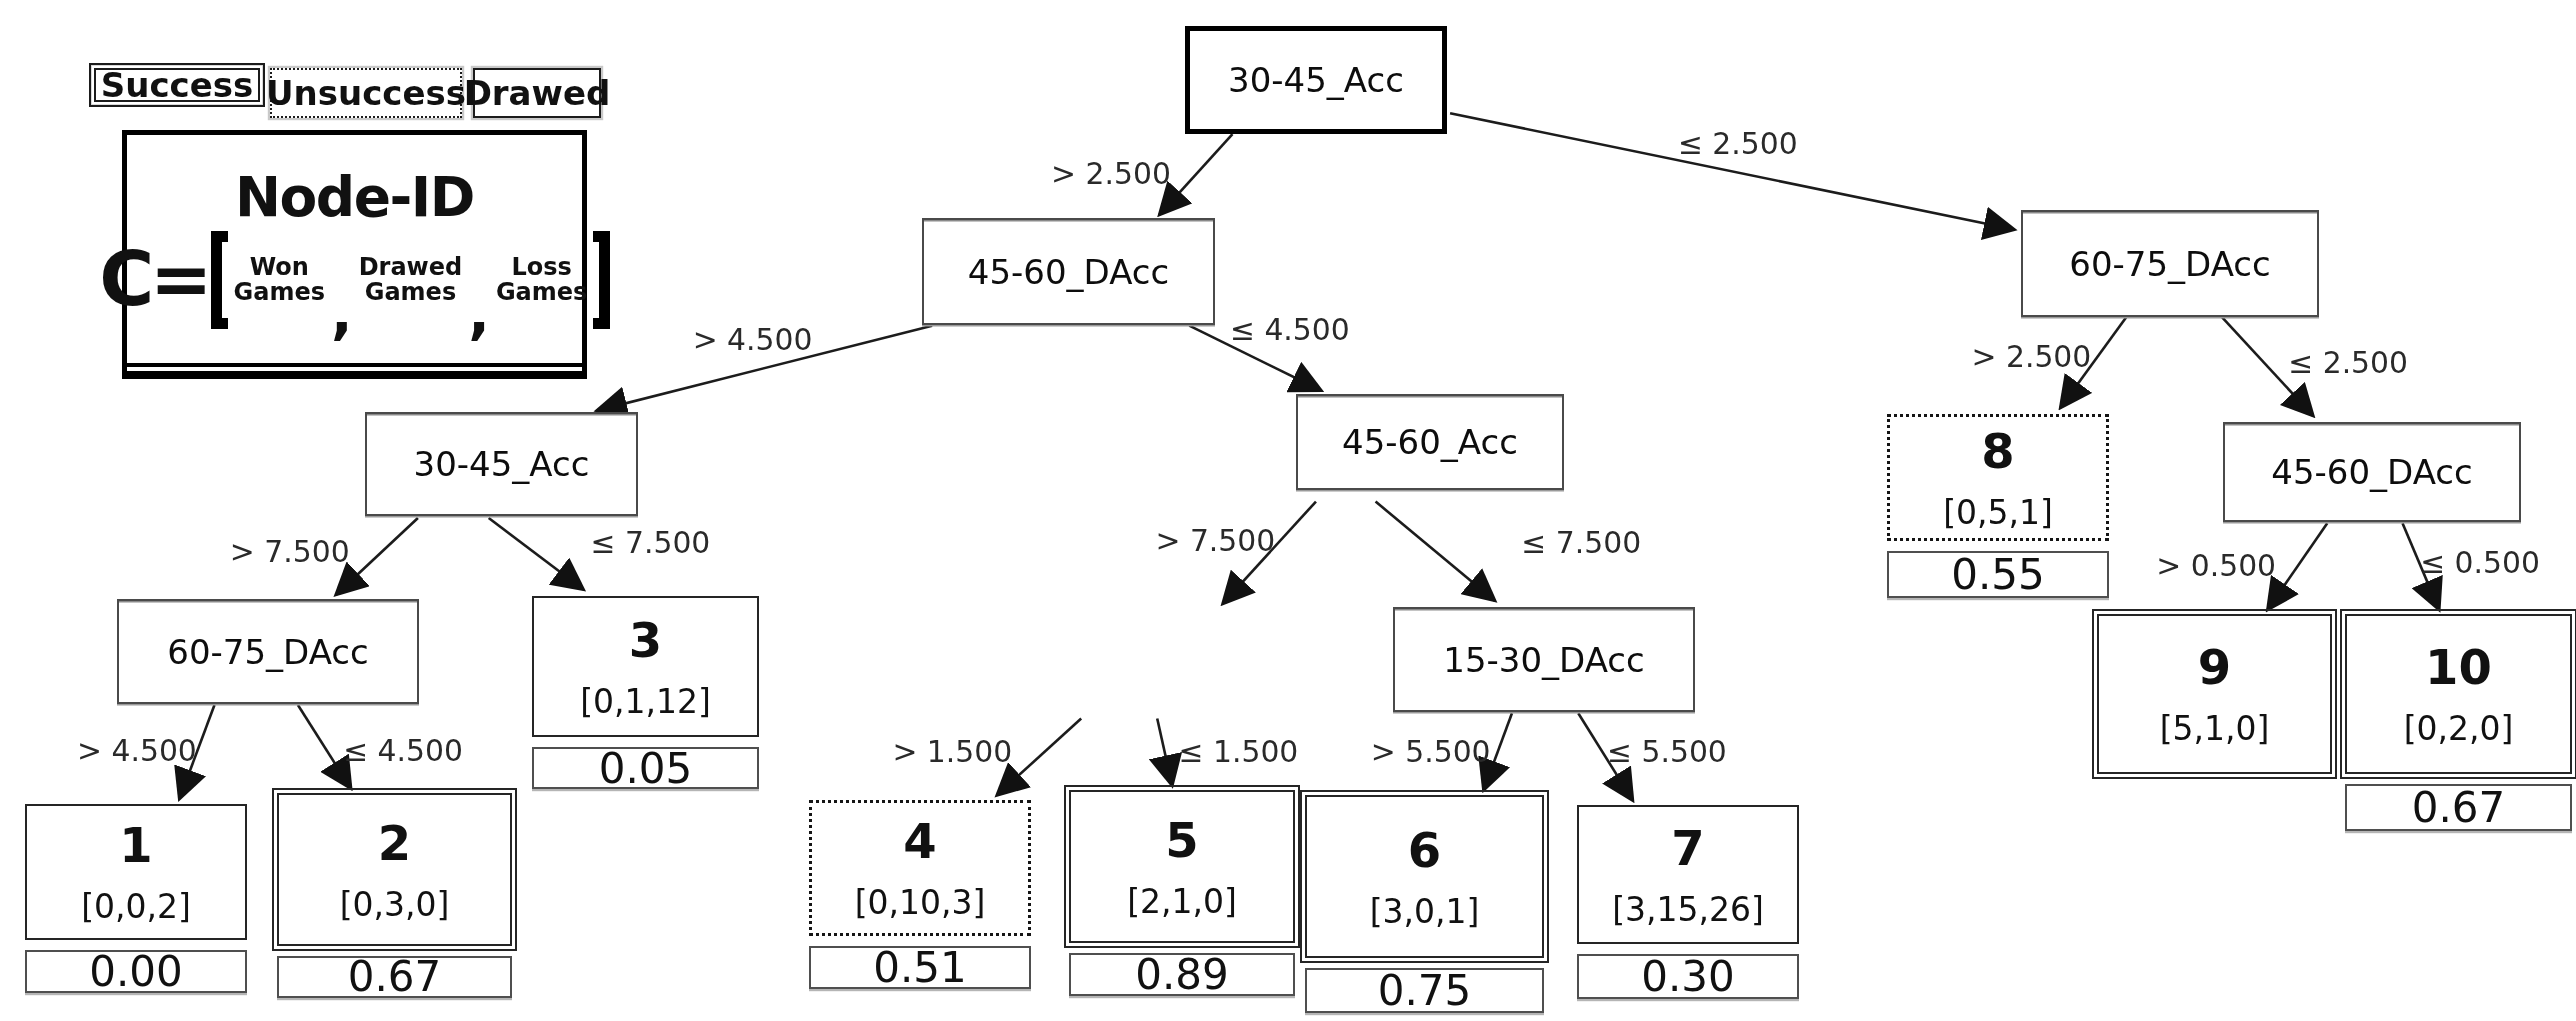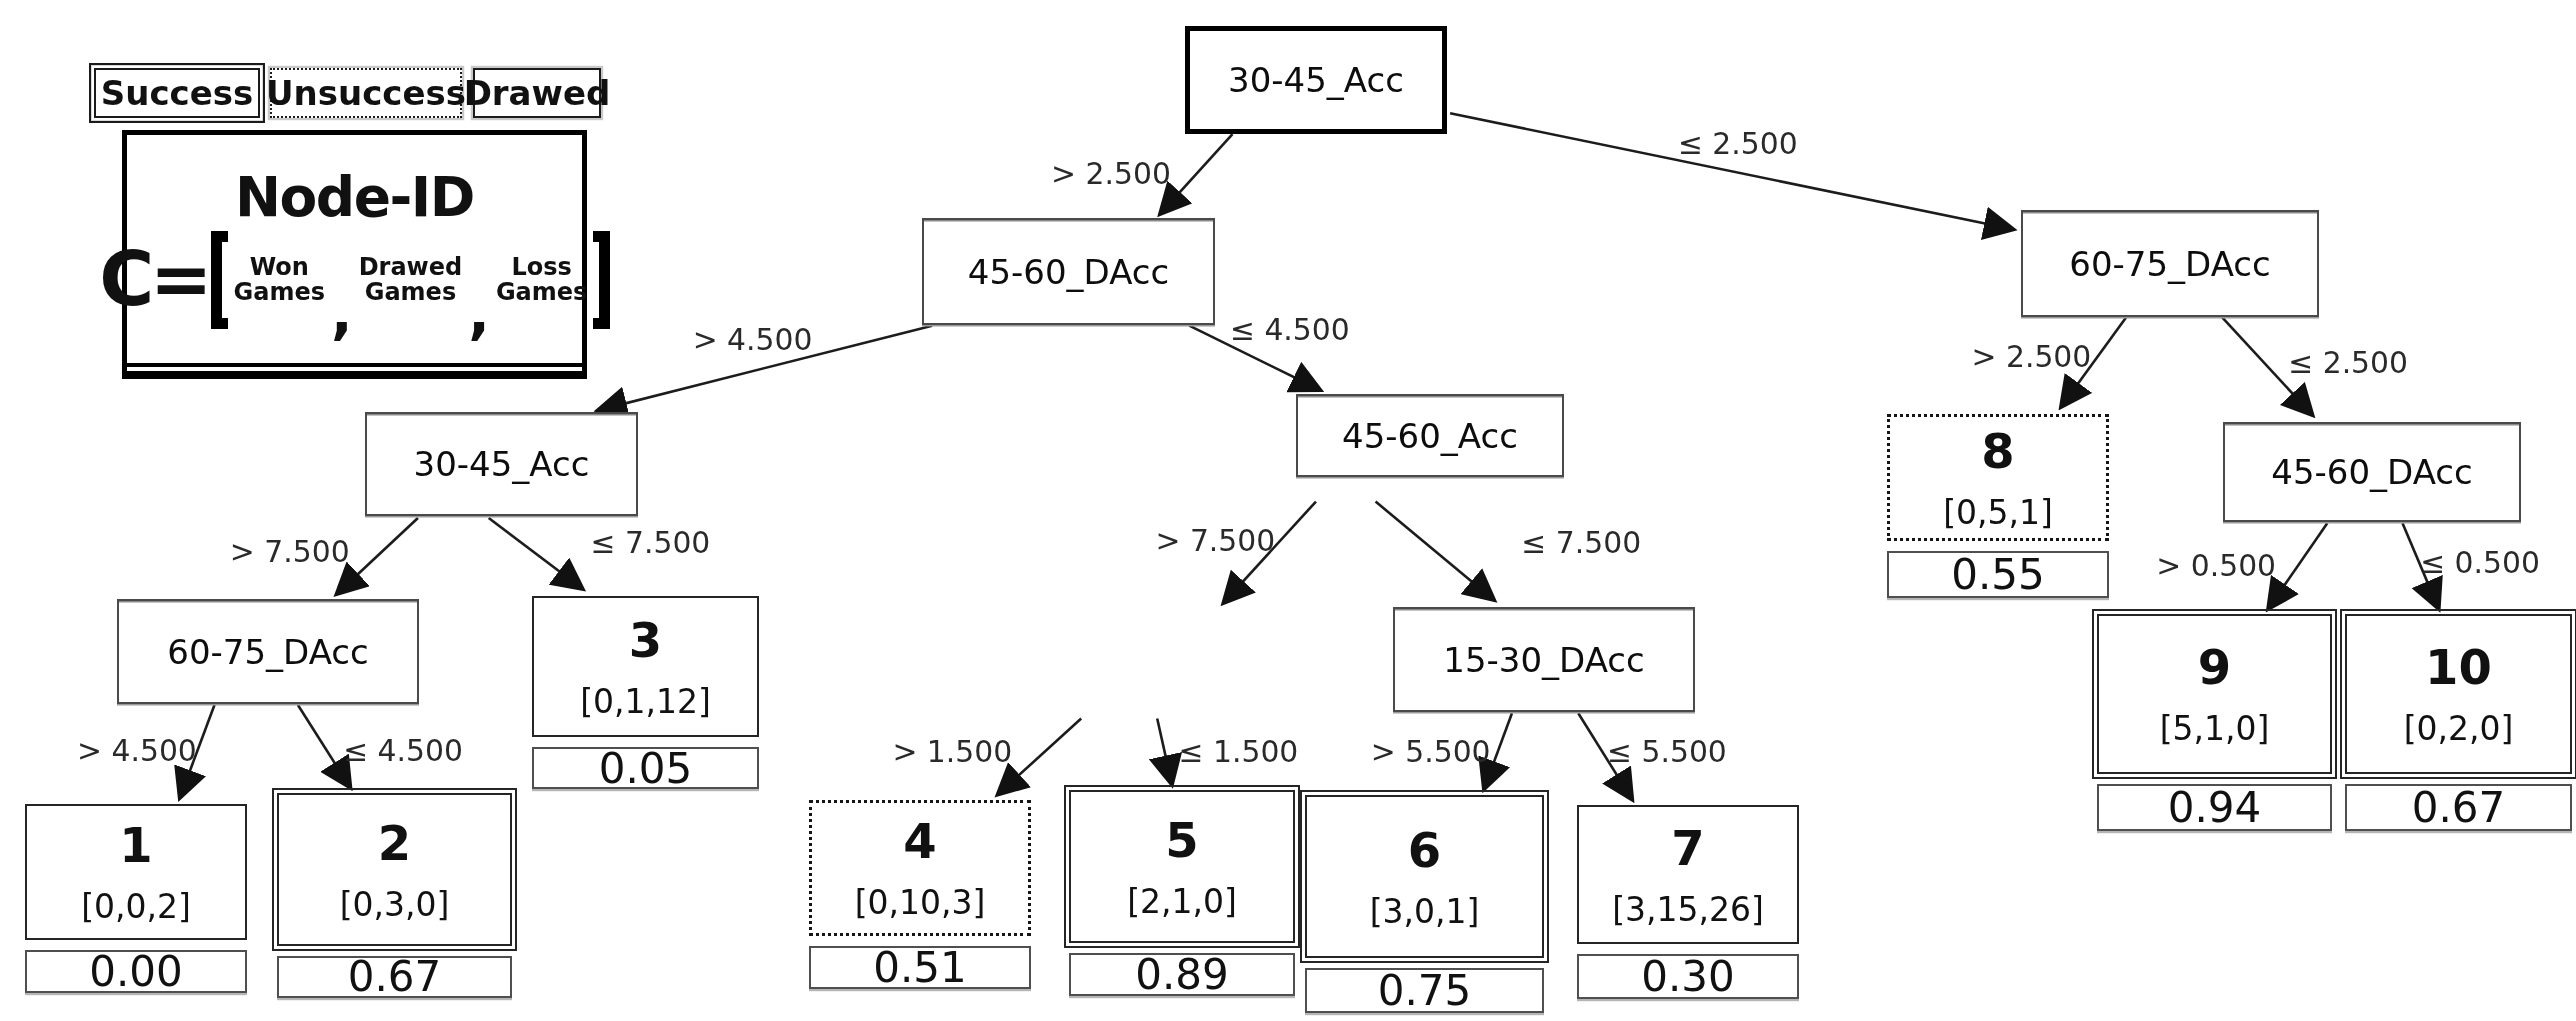--- a/index.html
+++ b/index.html
@@ -84,21 +84,21 @@
     <text x="1277" y="1023" text-anchor="middle">&gt; 1.500</text>
     <text x="1661" y="1023" text-anchor="middle">≤ 1.500</text>
     <text x="1919" y="1023" text-anchor="middle">&gt; 5.500</text>
     <text x="2236" y="1023" text-anchor="middle">≤ 5.500</text>
     <text x="2725" y="493" text-anchor="middle">&gt; 2.500</text>
     <text x="3150" y="501" text-anchor="middle">≤ 2.500</text>
     <text x="2973" y="773" text-anchor="middle">&gt; 0.500</text>
     <text x="3327" y="769" text-anchor="middle">≤ 0.500</text>
   </svg>
 
-  <div class="chip double" style="left:94px;top:68px;width:166px;height:50px;">
+  <div class="chip double" style="left:94px;top:68px;width:166px;height:34px;">
     <span>Success</span>
   </div>
   <div class="chip dotted" style="left:270px;top:68px;width:192px;height:50px;">
     <span>Unsuccess</span>
   </div>
   <div class="chip" style="left:473px;top:68px;width:128px;height:50px;">
     <span>Drawed</span>
   </div>
 
   <div id="legendbox">
@@ -132,21 +132,21 @@
   </div>
   <div class="node" style="left:922px;top:218px;width:293px;height:107px;">
     <span>45-60_DAcc</span>
   </div>
   <div class="node" style="left:2021px;top:210px;width:298px;height:107px;">
     <span>60-75_DAcc</span>
   </div>
   <div class="node" style="left:365px;top:412px;width:273px;height:104px;">
     <span>30-45_Acc</span>
   </div>
-  <div class="node" style="left:1296px;top:394px;width:268px;height:83px;">
+  <div class="node" style="left:1296px;top:394px;width:268px;height:96px;">
     <span>45-60_Acc</span>
   </div>
   <div class="node" style="left:2223px;top:422px;width:298px;height:100px;">
     <span>45-60_DAcc</span>
   </div>
   <div class="node" style="left:117px;top:599px;width:302px;height:105px;">
     <span>60-75_DAcc</span>
   </div>
   <div class="node" style="left:1393px;top:607px;width:302px;height:105px;">
     <span>15-30_DAcc</span>
@@ -214,21 +214,20 @@
       <div class="leaf-counts">[0,5,1]</div>
     </div>
     <div class="leaf-succ" style="height:47px;">0.55</div>
   </div>
 
   <div class="leaf double" style="left:2097px;top:614px;width:235px;">
     <div class="leaf-main" style="height:160px;">
       <div class="leaf-id">9</div>
       <div class="leaf-counts">[5,1,0]</div>
     </div>
-    <div class="leaf-succ" style="height:47px;">0.94</div>
   </div>
 
   <div class="leaf double" style="left:2345px;top:614px;width:227px;">
     <div class="leaf-main" style="height:160px;">
       <div class="leaf-id">10</div>
       <div class="leaf-counts">[0,2,0]</div>
     </div>
     <div class="leaf-succ" style="height:47px;">0.67</div>
   </div>
 

